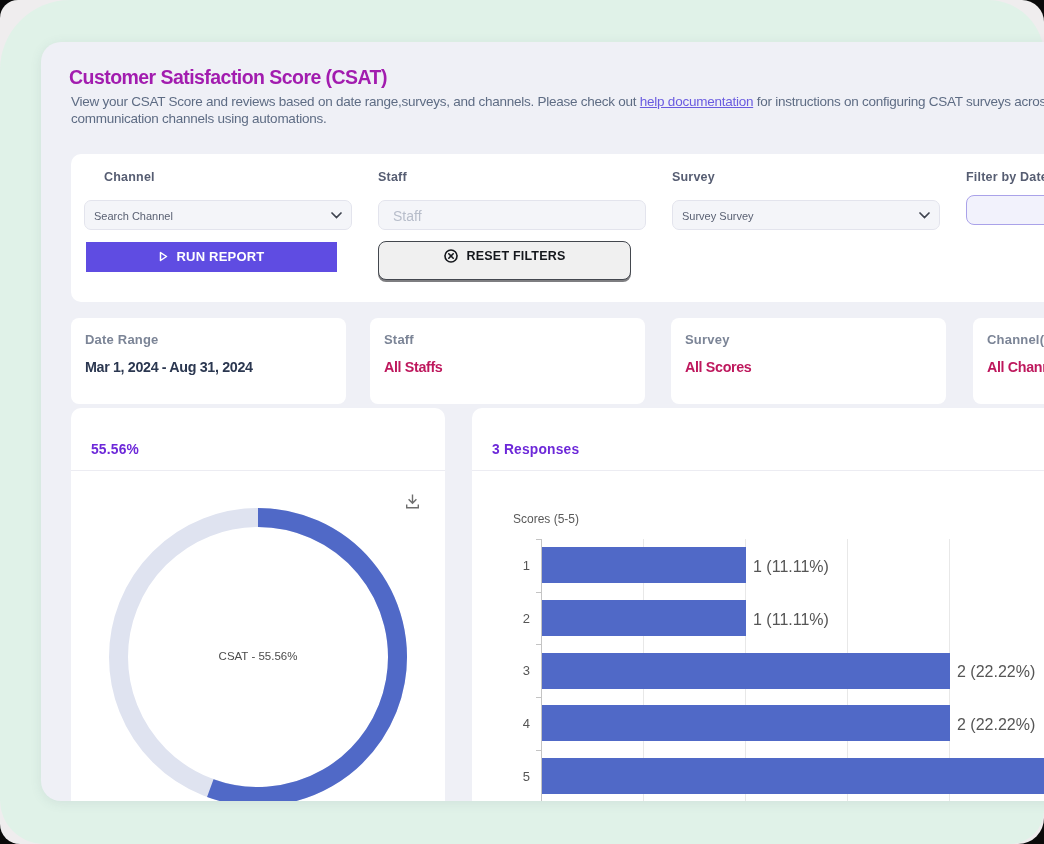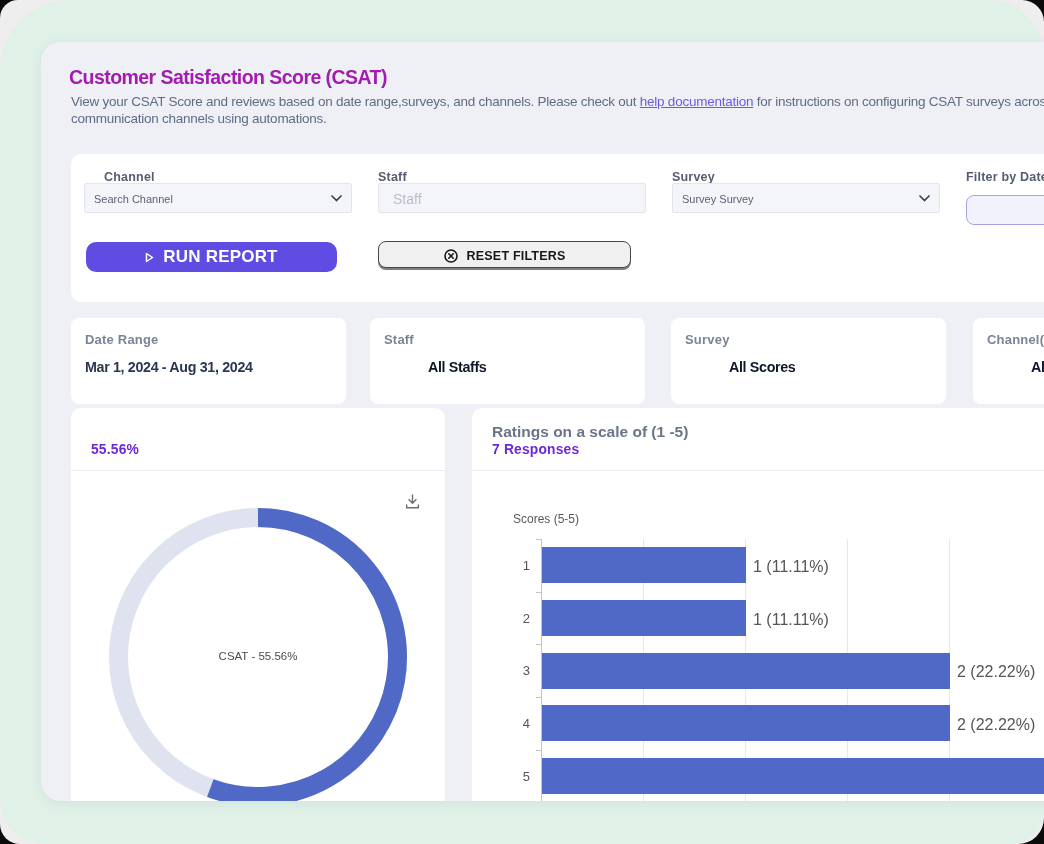--- a/index.html
+++ b/index.html
@@ -12,36 +12,36 @@
     background:#eff0f6; border-radius:20px; overflow:hidden;
     box-shadow:0 2px 12px rgba(70,90,110,0.10); }
   .abs { position:absolute; }
 
   .title { left:28px; top:24px; font-size:19.5px; font-weight:700; color:#a21caf; letter-spacing:-0.55px; white-space:nowrap; }
   .sub { font-size:13.5px; color:#5e6c84; white-space:nowrap; letter-spacing:-0.25px; }
   .sub a { color:#6a5be0; }
 
   .panel { left:30px; top:112px; width:1050px; height:148px; background:#ffffff; border-radius:10px; }
   .flabel { top:16px; font-size:12.5px; font-weight:700; color:#565d72; letter-spacing:0.2px; white-space:nowrap; }
-  .finput { top:29px; height:30px; width:268px; background:#f4f5f9; border:1px solid #e3e4ed; border-radius:2px; }
+  .finput { top:46px; height:30px; width:268px; background:#f4f5f9; border:1px solid #e3e4ed; border-radius:7px; }
   .sel-text { position:absolute; left:9px; top:9px; font-size:11px; color:#5a6173; letter-spacing:0; white-space:nowrap; }
   .chev { position:absolute; right:9px; top:11px; width:11px; height:7px; }
   .placeholder { position:absolute; left:14px; top:7px; font-size:14px; color:#b7bdca; }
   .datebox { top:41px; left:895px; width:200px; height:30px; background:#f2f2fc; border:1.5px solid #aaa2e9; border-radius:8px; }
 
-  .btn-run { left:15px; top:88px; width:251px; height:30px; background:#5f4ce2; border-radius:10px;
-    color:#ffffff; font-size:17px; font-weight:700; letter-spacing:0.2px; text-align:center; line-height:30px; }
-  .btn-reset { left:307px; top:87px; width:253px; height:27px; background:#f0f0f0; border:1.5px solid #43474e; border-radius:8px;
+  .btn-run { left:15px; top:88px; width:251px; height:30px; background:#5f4ce2; border-radius:0;
+    color:#ffffff; font-size:13px; font-weight:700; letter-spacing:0.2px; text-align:center; line-height:30px; }
+  .btn-reset { left:307px; top:87px; width:253px; height:39px; background:#f0f0f0; border:1.5px solid #43474e; border-radius:8px;
     color:#14171c; font-size:12.5px; font-weight:700; letter-spacing:0.2px; text-align:center; line-height:28px;
     box-shadow:0 2px 0 rgba(20,20,25,0.55); }
 
   .scard { top:276px; width:275px; height:86px; background:#ffffff; border-radius:8px; }
   .slabel { position:absolute; left:14px; top:14px; font-size:13px; font-weight:600; color:#7b8496; letter-spacing:0.2px; white-space:nowrap; }
   .svalue { position:absolute; left:14px; top:41px; font-size:14.3px; font-weight:700; color:#2b3750; letter-spacing:-0.35px; white-space:nowrap; }
-  .svalue.purple { color:#0f172a;margin-left:44px; }
+  .svalue.purple { color:#be185d; }
 
   .chart-card { top:366px; height:500px; background:#ffffff; border-radius:10px; overflow:hidden; }
   .cc-title { position:absolute; left:20px; top:15px; font-size:15.5px; font-weight:700; color:#6b7488; letter-spacing:0; white-space:nowrap; }
   .cc-value { position:absolute; left:20px; top:34px; font-size:13.8px; font-weight:700; color:#6d28d9; letter-spacing:0.2px; white-space:nowrap; }
   .cc-div { position:absolute; left:0; top:62px; width:100%; height:1px; background:#ececf2; }
 
   .bar { position:absolute; background:#5069c7; }
   .grid { position:absolute; width:1px; background:#e8e8e8; }
   .axis { position:absolute; width:1px; background:#c4c4c4; }
   .tick { position:absolute; height:1px; width:5px; background:#c4c4c4; }
@@ -115,22 +115,21 @@
         <path d="M1.7 10.5 L1.7 13.8 L13.3 13.8 L13.3 10.5" fill="none" stroke="#6e6e6e" stroke-width="1.4"></path>
       </svg>
       <svg class="abs" style="left:0; top:0;" width="374" height="393" viewBox="0 0 374 393">
         <circle cx="187" cy="249" r="139.5" fill="none" stroke="#dfe3f0" stroke-width="19"></circle>
         <path d="M 187 109.5 A 139.5 139.5 0 1 1 139.29 380.09" fill="none" stroke="#5069c7" stroke-width="19"></path>
         <text x="187" y="252" text-anchor="middle" font-size="11.5" fill="#4b4b4b">CSAT - 55.56%</text>
       </svg>
     </div>
 
     <div class="abs chart-card" style="left:431px; width:660px;">
-      <div class="cc-title">Ratings on a scale of (1 -5)</div>
-      <div class="cc-value">7 Responses</div>
+      <div class="cc-value">3 Responses</div>
       <div class="cc-div"></div>
       <div class="abs" style="left:41px; top:104px; font-size:12px; color:#595959;">Scores (5-5)</div>
 
       <div class="grid" style="left:171px; top:131px; height:262px;"></div>
       <div class="grid" style="left:273px; top:131px; height:262px;"></div>
       <div class="grid" style="left:375px; top:131px; height:262px;"></div>
       <div class="grid" style="left:477px; top:131px; height:262px;"></div>
       <div class="axis" style="left:69px; top:131px; height:262px;"></div>
 
       <div class="tick" style="left:64px; top:131px;"></div>

